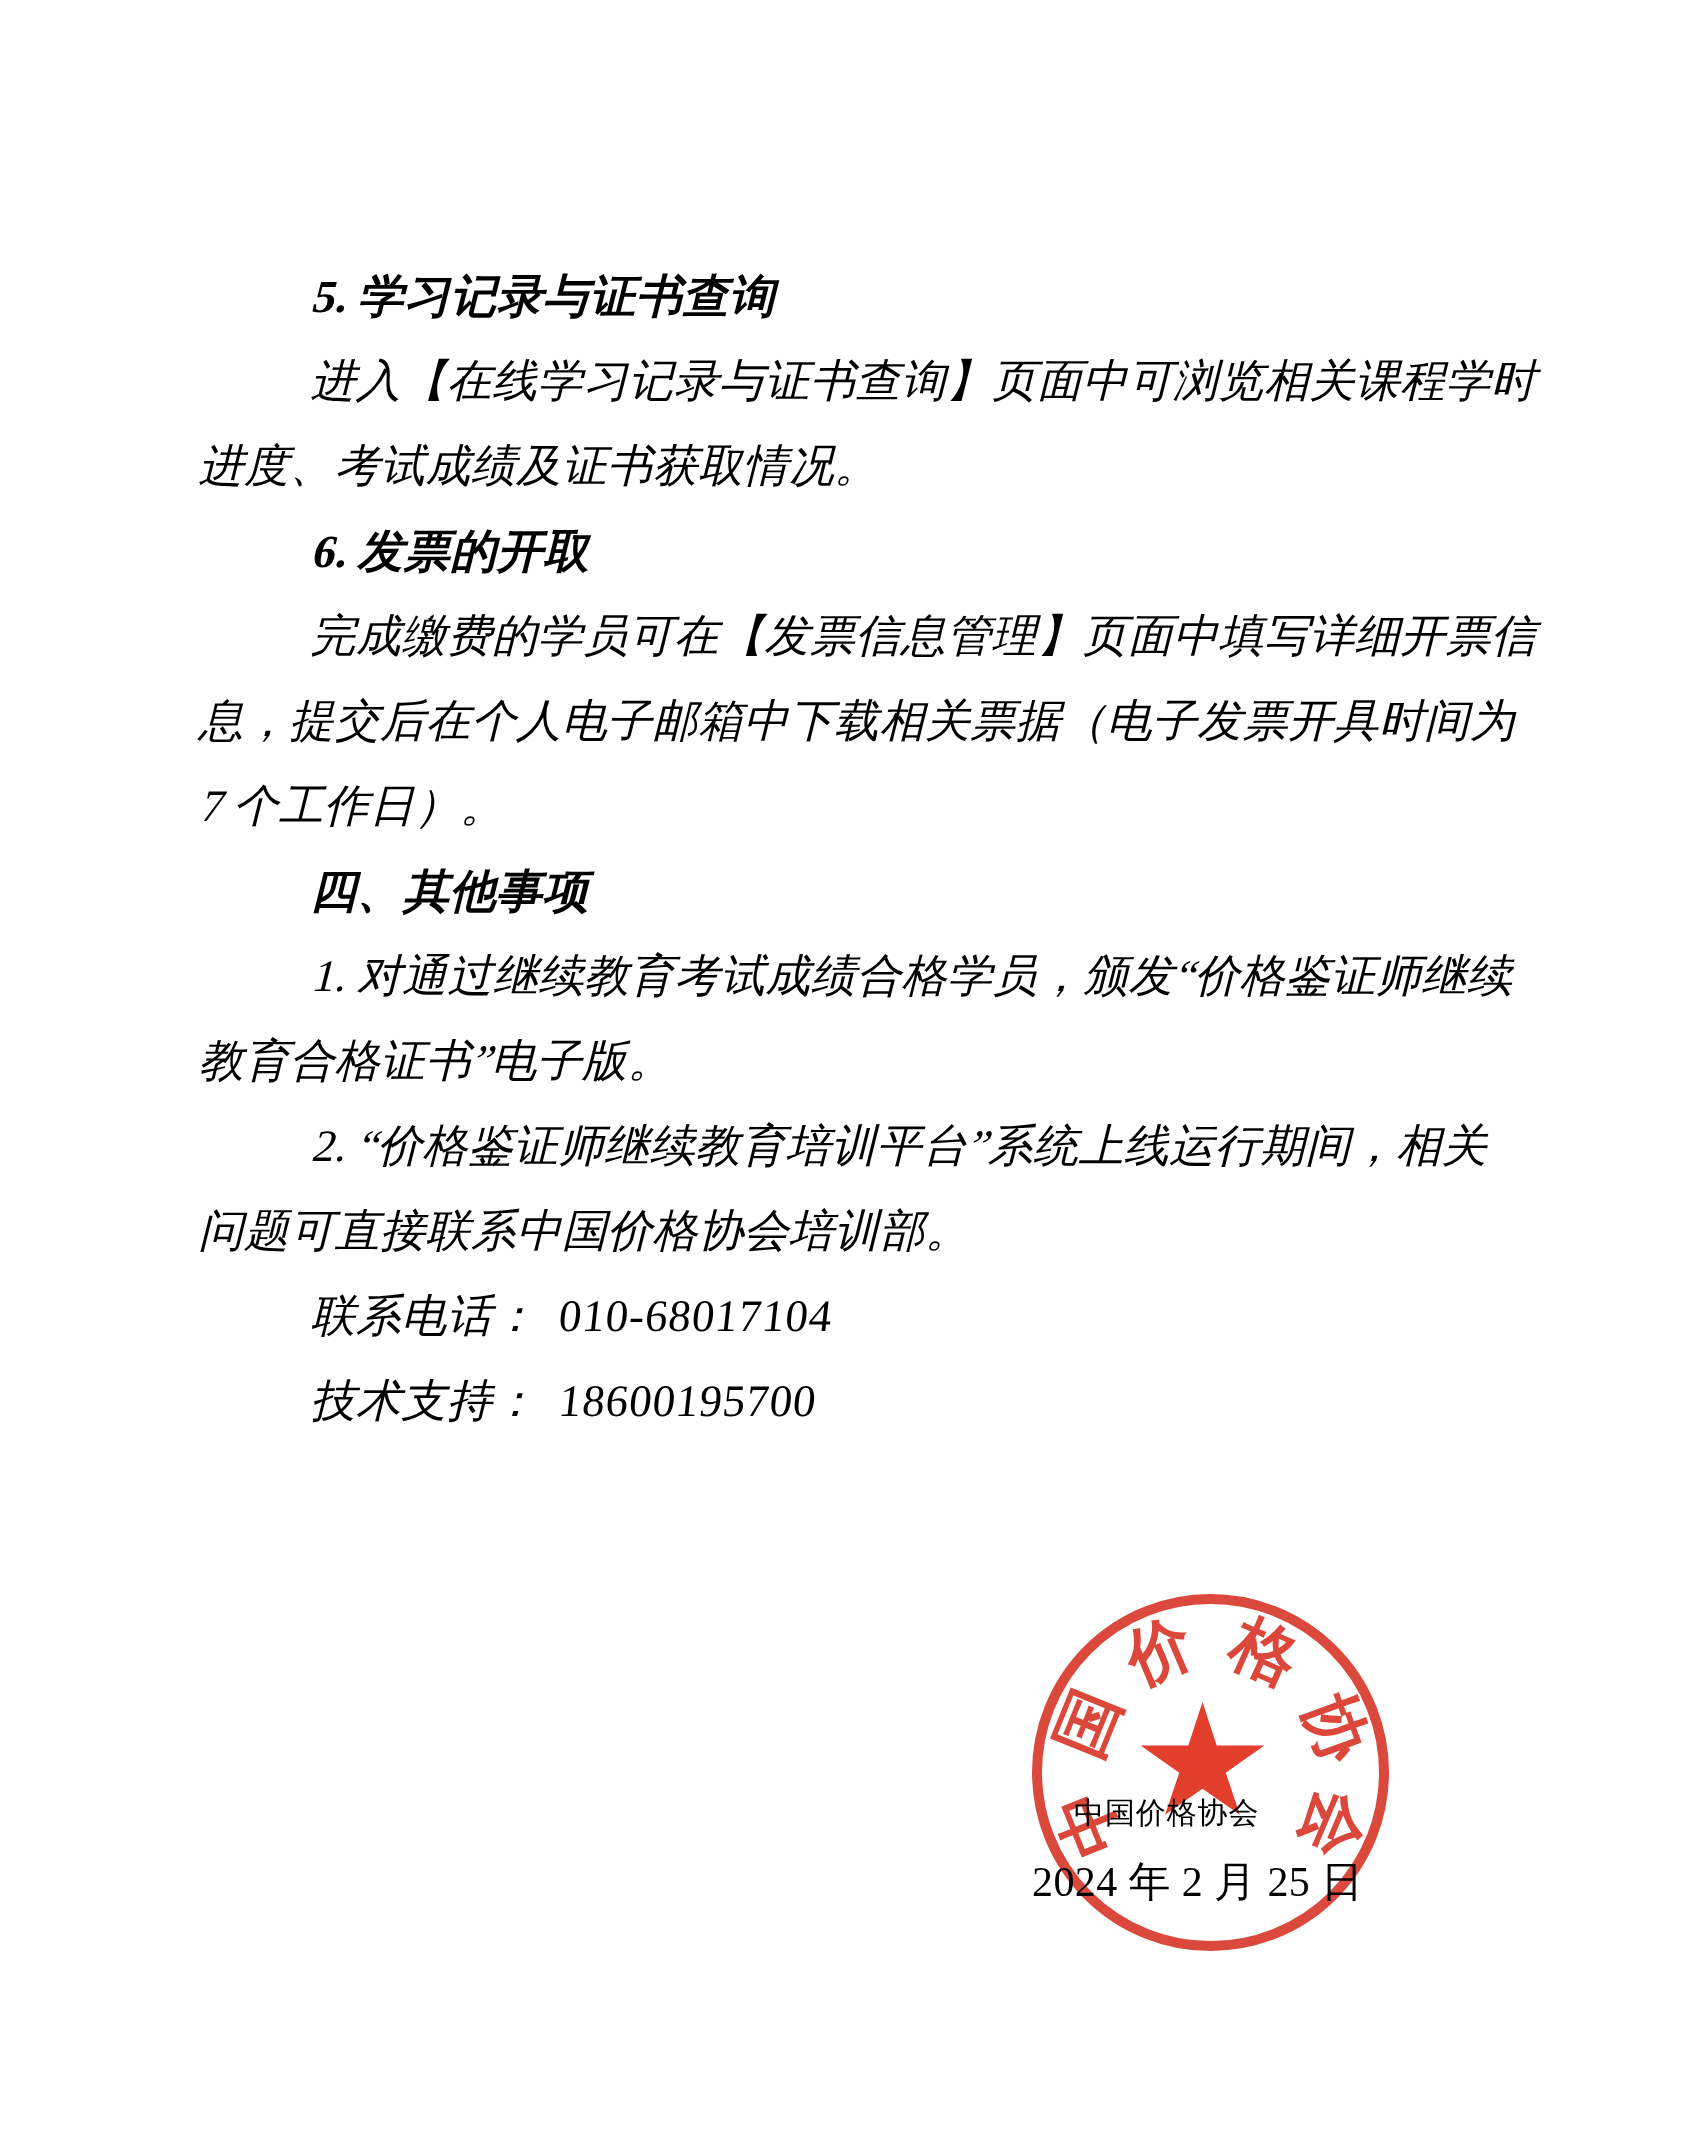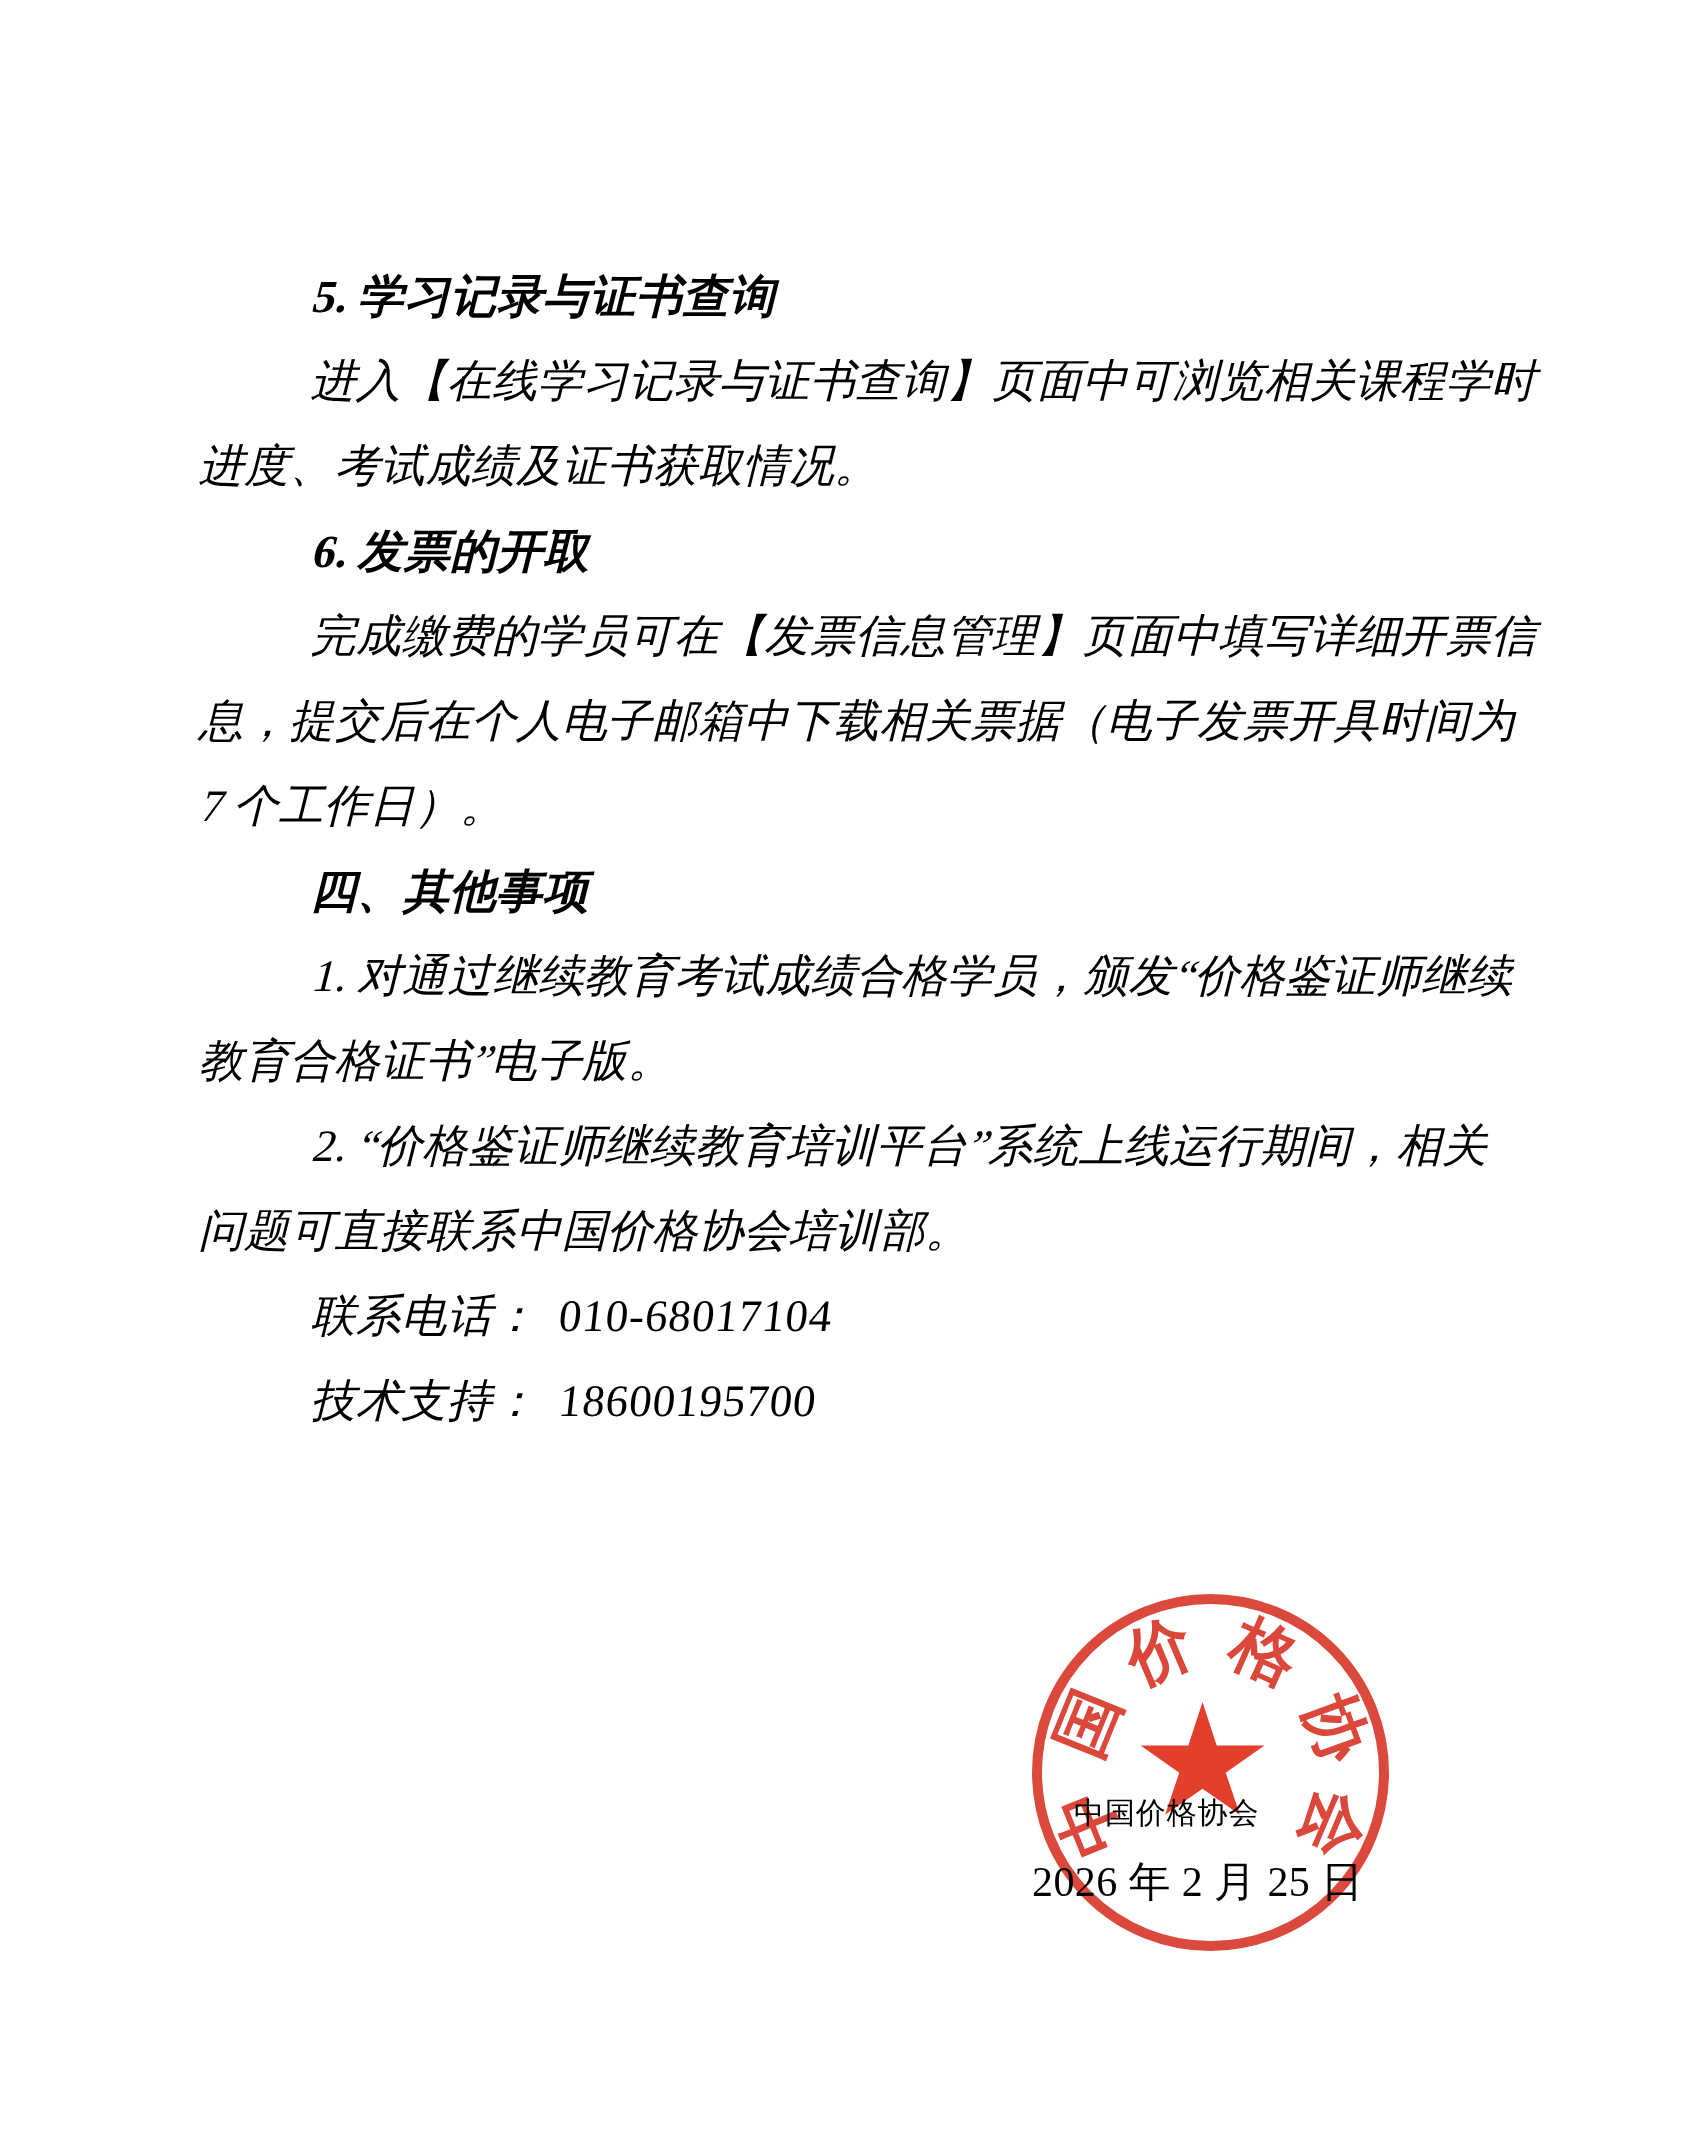--- a/index.html
+++ b/index.html
@@ -115,18 +115,18 @@
         <span class="seal-char" style="transform: translate(-50%, -50%) rotate(-112deg) translateY(-132px);">中</span>
         <span class="seal-char" style="transform: translate(-50%, -50%) rotate(-68deg) translateY(-132px);">国</span>
         <span class="seal-char" style="transform: translate(-50%, -50%) rotate(-23deg) translateY(-132px);">价</span>
         <span class="seal-char" style="transform: translate(-50%, -50%) rotate(24deg) translateY(-132px);">格</span>
         <span class="seal-char" style="transform: translate(-50%, -50%) rotate(70deg) translateY(-132px);">协</span>
         <span class="seal-char" style="transform: translate(-50%, -50%) rotate(113deg) translateY(-132px);">会</span>
       </div>
   </div>
 
   <div class="sig-org">中国价格协会</div>
-  <div class="sig-date">2026 年 2 月 25 日</div>
+  <div class="sig-date">2024 年 2 月 25 日</div>
 
   <div class="page-number">— 3 —</div>
 
 </div>
 
 
 </body></html>

